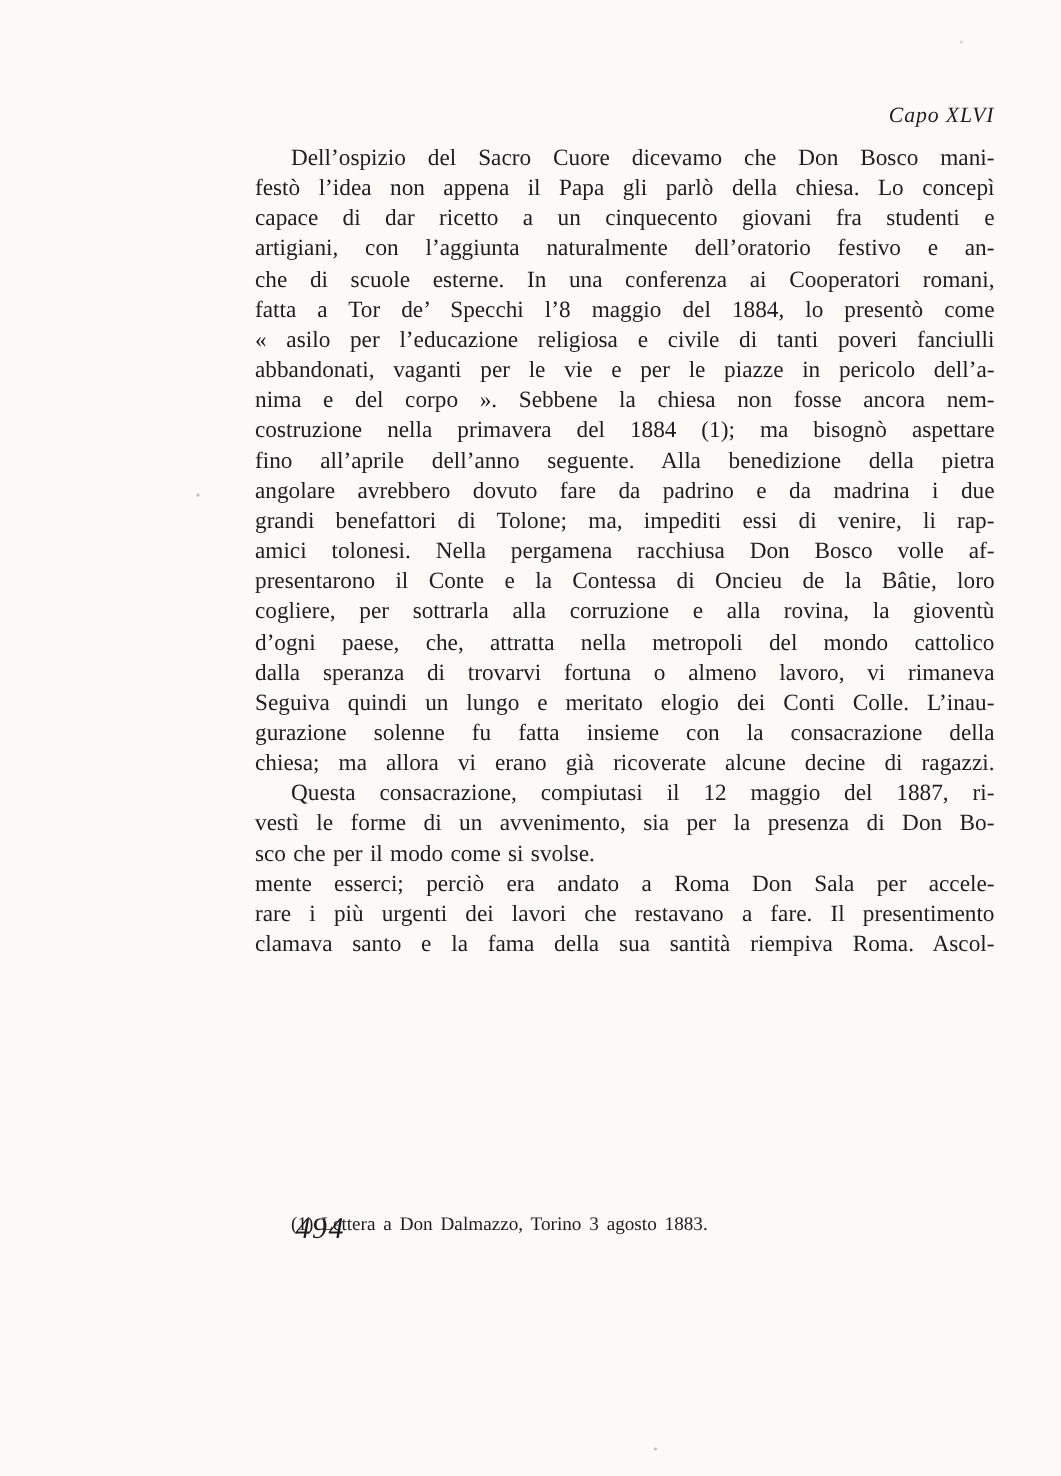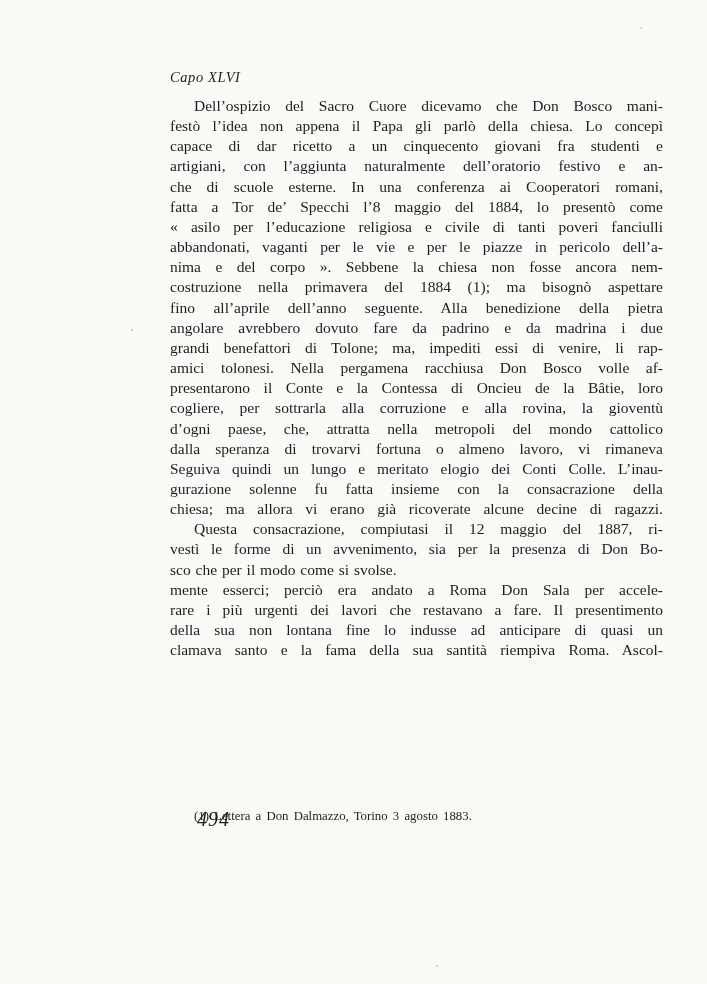--- a/index.html
+++ b/index.html
@@ -18,21 +18,21 @@
   }
   .page {
     position: absolute;
     inset: 0;
   }
   .running-head {
     position: absolute;
     left: 170px;
     top: 69px;
     width: 493px;
-    text-align: left;
+    text-align: right;
     font-style: italic;
     font-size: 14.5px;
     letter-spacing: 0.6px;
   }
   .text-block {
     position: absolute;
     left: 170px;
     top: 96px;
     width: 493px;
     font-size: 15.5px;
@@ -102,21 +102,20 @@
       <div class="line">d’ogni paese, che, attratta nella metropoli del mondo cattolico</div>
       <div class="line">dalla speranza di trovarvi fortuna o almeno lavoro, vi rimaneva</div>
       <div class="line">Seguiva quindi un lungo e meritato elogio dei Conti Colle. L’inau-</div>
       <div class="line">gurazione solenne fu fatta insieme con la consacrazione della</div>
       <div class="line">chiesa; ma allora vi erano già ricoverate alcune decine di ragazzi.</div>
       <div class="line indent">Questa consacrazione, compiutasi il 12 maggio del 1887, ri-</div>
       <div class="line">vestì le forme di un avvenimento, sia per la presenza di Don Bo-</div>
       <div class="line end">sco che per il modo come si svolse.</div>
       <div class="line">mente esserci; perciò era andato a Roma Don Sala per accele-</div>
       <div class="line">rare i più urgenti dei lavori che restavano a fare. Il presentimento</div>
-      <div class="line">della sua non lontana fine lo indusse ad anticipare di quasi un</div>
       <div class="line">clamava santo e la fama della sua santità riempiva Roma. Ascol-</div>
     </div>
 
   <div class="footnote">(1) Lettera a Don Dalmazzo, Torino 3 agosto 1883.</div>
 
   <div class="page-number">494</div>
 
   <div class="speck s1"></div>
   <div class="speck s2"></div>
   <div class="speck s3"></div>

